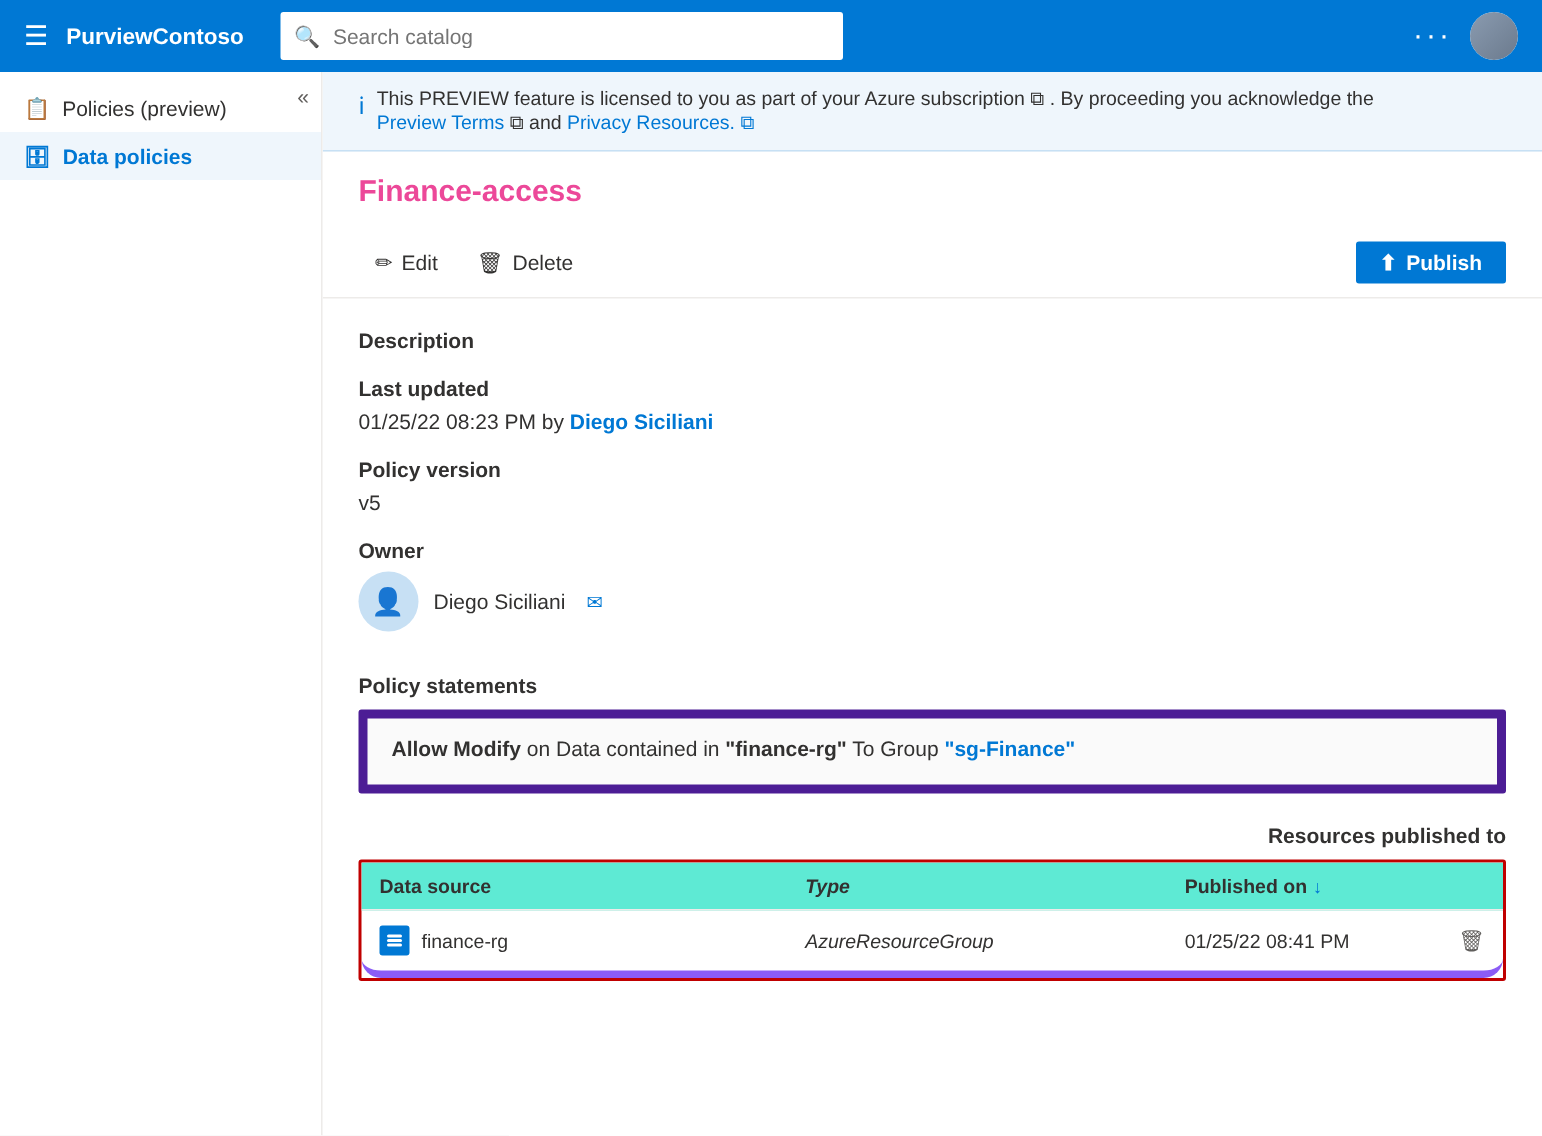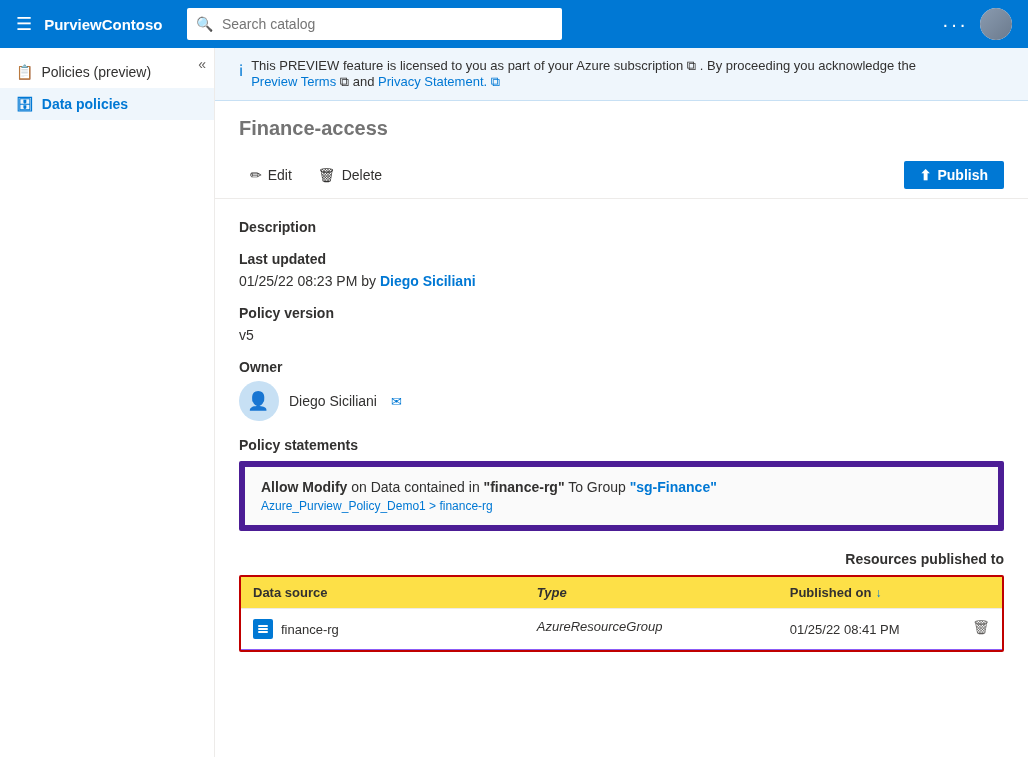--- a/index.html
+++ b/index.html
@@ -106,21 +106,21 @@
     .info-icon { color: #0078d4; font-size: 16px; margin-top: 1px; flex-shrink: 0; }
     .info-link { color: #0078d4; text-decoration: none; cursor: pointer; text-align: center; }
 
     
     .policy-header {
       padding: 16px 24px 0 24px;
     }
     .policy-title {
       font-size: 20px;
       font-weight: 600;
-      color: #737373;
+      color: #ec4899;
       margin-bottom: 12px;
     }
 
     
     .toolbar {
       display: flex;
       align-items: center;
       padding: 8px 24px;
       border-bottom: 1px solid #edebe9;
       gap: 4px;
@@ -195,33 +195,35 @@
     
     .resources-box {
       border: 2px solid #c00000;
       border-radius: 2px;
       margin-top: 8px;
       background: white;
       overflow: hidden;
     }
     .table-header {
       display: flex;
-      background: #fde047;
+      background: #5eead4;
       padding: 8px 12px;
       font-size: 13px;
       font-weight: 600;
       color: #323130;
       border-bottom: 1px solid #edebe9;
     }
     .table-row {
       display: flex;
       padding: 10px 12px;
       font-size: 13px;
       color: #323130;
-      border-bottom: 1px solid #8b5cf6;
+      align-items: center;
+      border-bottom: 5px solid #8b5cf6;
+      border-radius: 13px;
     }
     .col-datasource { flex: 2.5; display: flex; align-items: center; gap: 8px; }
     .col-type { flex: 2; font-style: italic; }
     .col-published { flex: 1.5; display: flex; align-items: center; gap: 4px; margin-left: 26px; }
     .col-actions { flex: 0 0 30px; text-align: right; }
     .sort-icon { color: #0078d4; font-size: 12px; }
     .ds-icon {
       width: 20px; height: 20px;
       background: #0078d4;
       border-radius: 2px;
@@ -281,21 +283,21 @@
     <div class="info-banner">
       <span class="info-icon">ℹ</span>
       <div>
         <span>This PREVIEW feature is licensed to you as part of your Azure subscription</span>
         <span> ⧉</span>
         <span>. By proceeding you acknowledge the</span>
         <br>
         <a class="info-link">Preview Terms</a>
         <span> ⧉ </span>
         <span>and</span>
-        <a class="info-link"> Privacy Statement. ⧉</a>
+        <a class="info-link"> Privacy Resources. ⧉</a>
       </div>
     </div>
 
     <div class="policy-header">
       <h1 class="policy-title">Finance-access</h1>
     </div>
 
     <div class="toolbar">
       <button class="toolbar-btn">
         <span>✏</span>
@@ -325,31 +327,30 @@
       <div class="section-label">Policy version</div>
       <div class="section-value">v5</div>
 
       <div class="section-label">Owner</div>
       <div class="owner-row">
         <div class="person-silhouette">👤</div>
         <span class="owner-name">Diego Siciliani</span>
         <span class="email-icon">✉</span>
       </div>
 
-      <div class="section-label" style="margin-top:16px;">Policy statements</div>
+      <div class="section-label" style="margin-top:28px;">Policy statements</div>
       <div class="statement-box">
         <div class="statement-text">
           <b>Allow</b>
           <b> </b><b>Modify</b>
           <span> on Data contained in </span>
           <b>"finance-rg"</b>
           <span> To Group </span>
           <span class="statement-bold-blue">"sg-Finance"</span>
         </div>
-        <div class="statement-path">Azure_Purview_Policy_Demo1 &gt; finance-rg</div>
       </div>
 
       <div class="section-label" style="margin-top:20px;text-align:right;">Resources published to</div>
       <div class="resources-box">
         <div class="table-header">
           <div class="col-datasource">Data source</div>
           <div class="col-type">Type</div>
           <div class="col-published">
             <span>Published on</span>
             <span class="sort-icon">↓</span>

